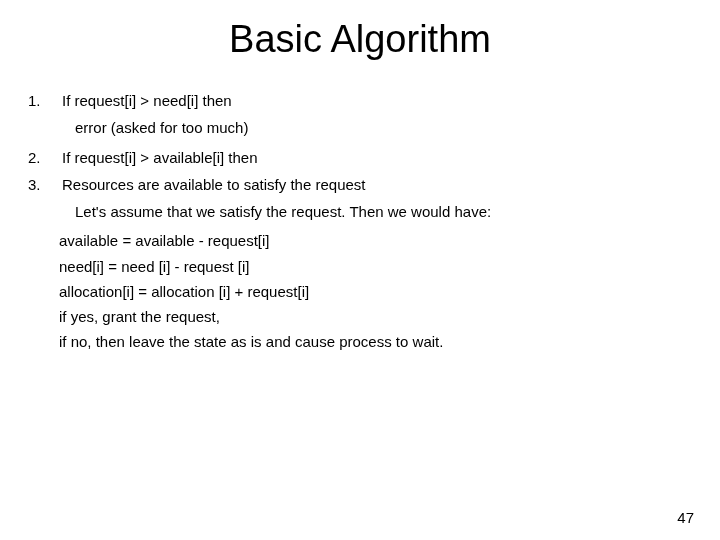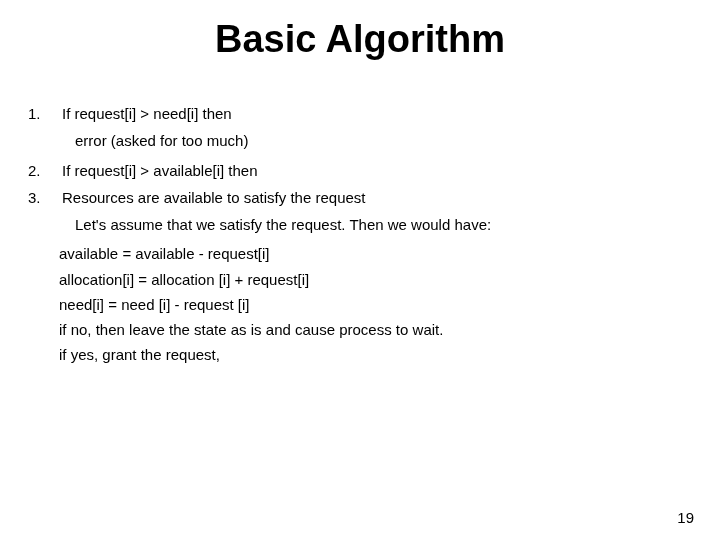--- a/index.html
+++ b/index.html
@@ -9,22 +9,22 @@
     background: #ffffff;
     font-family: Verdana, Geneva, sans-serif;
     padding: 18px 28px 18px 28px;
     position: relative;
     color: #000;
   }
   .title {
     font-family: Arial, Helvetica, sans-serif;
     font-size: 38px;
     text-align: center;
-    margin-bottom: 41px;
-    font-weight: bold;
+    margin-bottom: 28px;
+    font-weight: normal;
   }
   .list {
     font-size: 15px;
     line-height: 1.55;
   }
   .li {
     display: flex;
     margin-bottom: 4px;
   }
   .num {
@@ -66,20 +66,20 @@
     <div class="num">2.</div>
     <div class="body">If request[i] &gt; available[i] then</div>
   </div>
 
   <div class="li">
     <div class="num">3.</div>
     <div class="body">Resources are available to satisfy the request</div>
   </div>
   <div class="sub">Let's assume that we satisfy the request. Then we would have:</div>
   <div class="sub2">available = available - request[i]</div>
+  <div class="sub2">need[i] = need [i] - request [i]</div>
   <div class="sub2">allocation[i] = allocation [i] + request[i]</div>
-  <div class="sub2">need[i] = need [i] - request [i]</div>
+  <div class="sub2">if yes, grant the request,</div>
   <div class="sub2">if no, then leave the state as is and cause process to wait.</div>
-  <div class="sub2">if yes, grant the request,</div>
 
 </div>
 
-<div class="page-num">19</div>
+<div class="page-num">47</div>
 
 </body></html>

